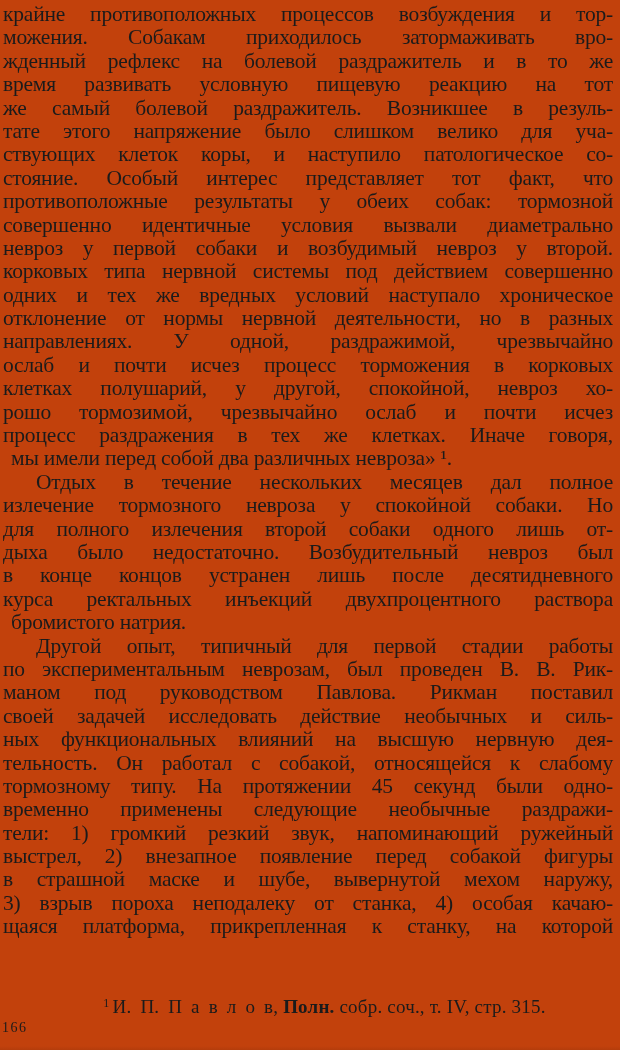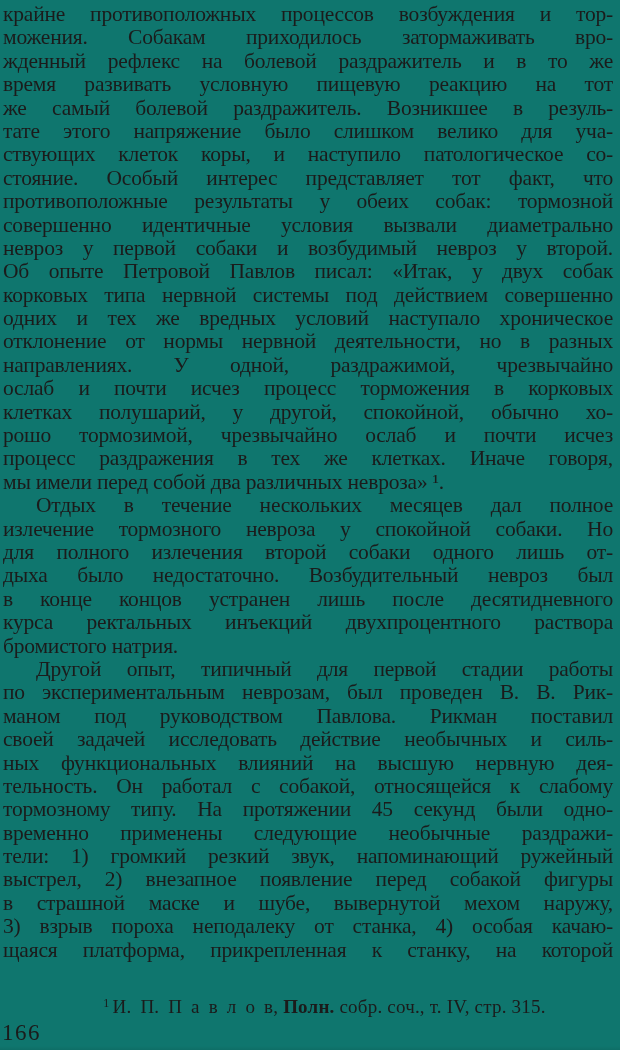--- a/index.html
+++ b/index.html
@@ -29,20 +29,21 @@
     line-height: 23.4px;
     font-size: 21.5px;
     letter-spacing: -0.2px;
     text-align: justify;
     text-align-last: justify;
     white-space: normal;
     overflow: visible;
   }
   .line.last {
     text-align-last: left;
+    margin-left: 8px;
   }
   .line.indent {
     text-indent: 33px;
   }
   .footnote {
     position: absolute;
     top: 991px;
     left: 3px;
     width: 610px;
     font-size: 19px;
@@ -59,56 +60,55 @@
   .fn-author {
     word-spacing: 4px;
   }
   .fn-title {
     font-weight: bold;
   }
   .page-number {
     position: absolute;
     top: 1020px;
     left: 2px;
-    font-size: 23px;
+    font-size: 14px;
     letter-spacing: 1.5px;
   }
   .page-edge-bottom {
     position: absolute;
     left: 0;
     bottom: 0;
     width: 620px;
     height: 4px;
     background: linear-gradient(to bottom, rgba(0,0,0,0), rgba(0,0,0,0.07));
   }
 </style>
 </head>
 <body>
 
-<div class="page" style="background: #0f766e; color: rgb(27, 27, 27);">
+<div class="page" style="background: #c2410c; color: rgb(27, 27, 27);">
 
   <div class="body-text" id="page-body">
       <div class="line">крайне противоположных процессов возбуждения и тор-</div>
       <div class="line">можения. Собакам приходилось затормаживать вро-</div>
       <div class="line">жденный рефлекс на болевой раздражитель и в то же</div>
       <div class="line">время развивать условную пищевую реакцию на тот</div>
       <div class="line">же самый болевой раздражитель. Возникшее в резуль-</div>
       <div class="line">тате этого напряжение было слишком велико для уча-</div>
       <div class="line">ствующих клеток коры, и наступило патологическое со-</div>
       <div class="line">стояние. Особый интерес представляет тот факт, что</div>
       <div class="line">противоположные результаты у обеих собак: тормозной</div>
       <div class="line">совершенно идентичные условия вызвали диаметрально</div>
       <div class="line">невроз у первой собаки и возбудимый невроз у второй.</div>
-      <div class="line">Об опыте Петровой Павлов писал: «Итак, у двух собак</div>
       <div class="line">корковых типа нервной системы под действием совершенно</div>
       <div class="line">одних и тех же вредных условий наступало хроническое</div>
       <div class="line">отклонение от нормы нервной деятельности, но в разных</div>
       <div class="line">направлениях. У одной, раздражимой, чрезвычайно</div>
       <div class="line">ослаб и почти исчез процесс торможения в корковых</div>
-      <div class="line">клетках полушарий, у другой, спокойной, обычно хо-</div>
+      <div class="line">клетках полушарий, у другой, спокойной, невроз хо-</div>
       <div class="line">рошо тормозимой, чрезвычайно ослаб и почти исчез</div>
       <div class="line">процесс раздражения в тех же клетках. Иначе говоря,</div>
       <div class="line last">мы имели перед собой два различных невроза» ¹.</div>
       <div class="line indent">Отдых в течение нескольких месяцев дал полное</div>
       <div class="line">излечение тормозного невроза у спокойной собаки. Но</div>
       <div class="line">для полного излечения второй собаки одного лишь от-</div>
       <div class="line">дыха было недостаточно. Возбудительный невроз был</div>
       <div class="line">в конце концов устранен лишь после десятидневного</div>
       <div class="line">курса ректальных инъекций двухпроцентного раствора</div>
       <div class="line last">бромистого натрия.</div>

